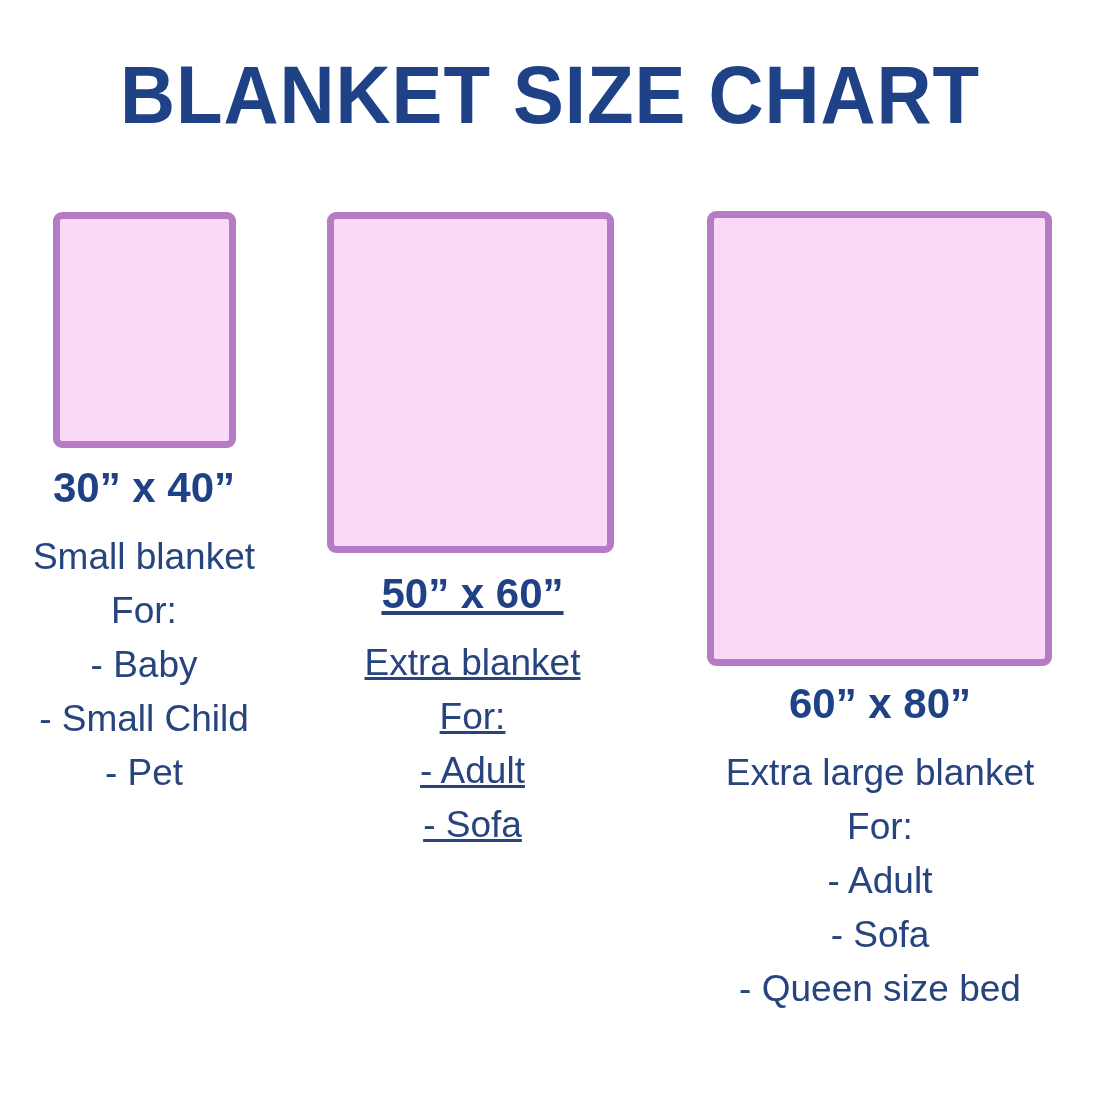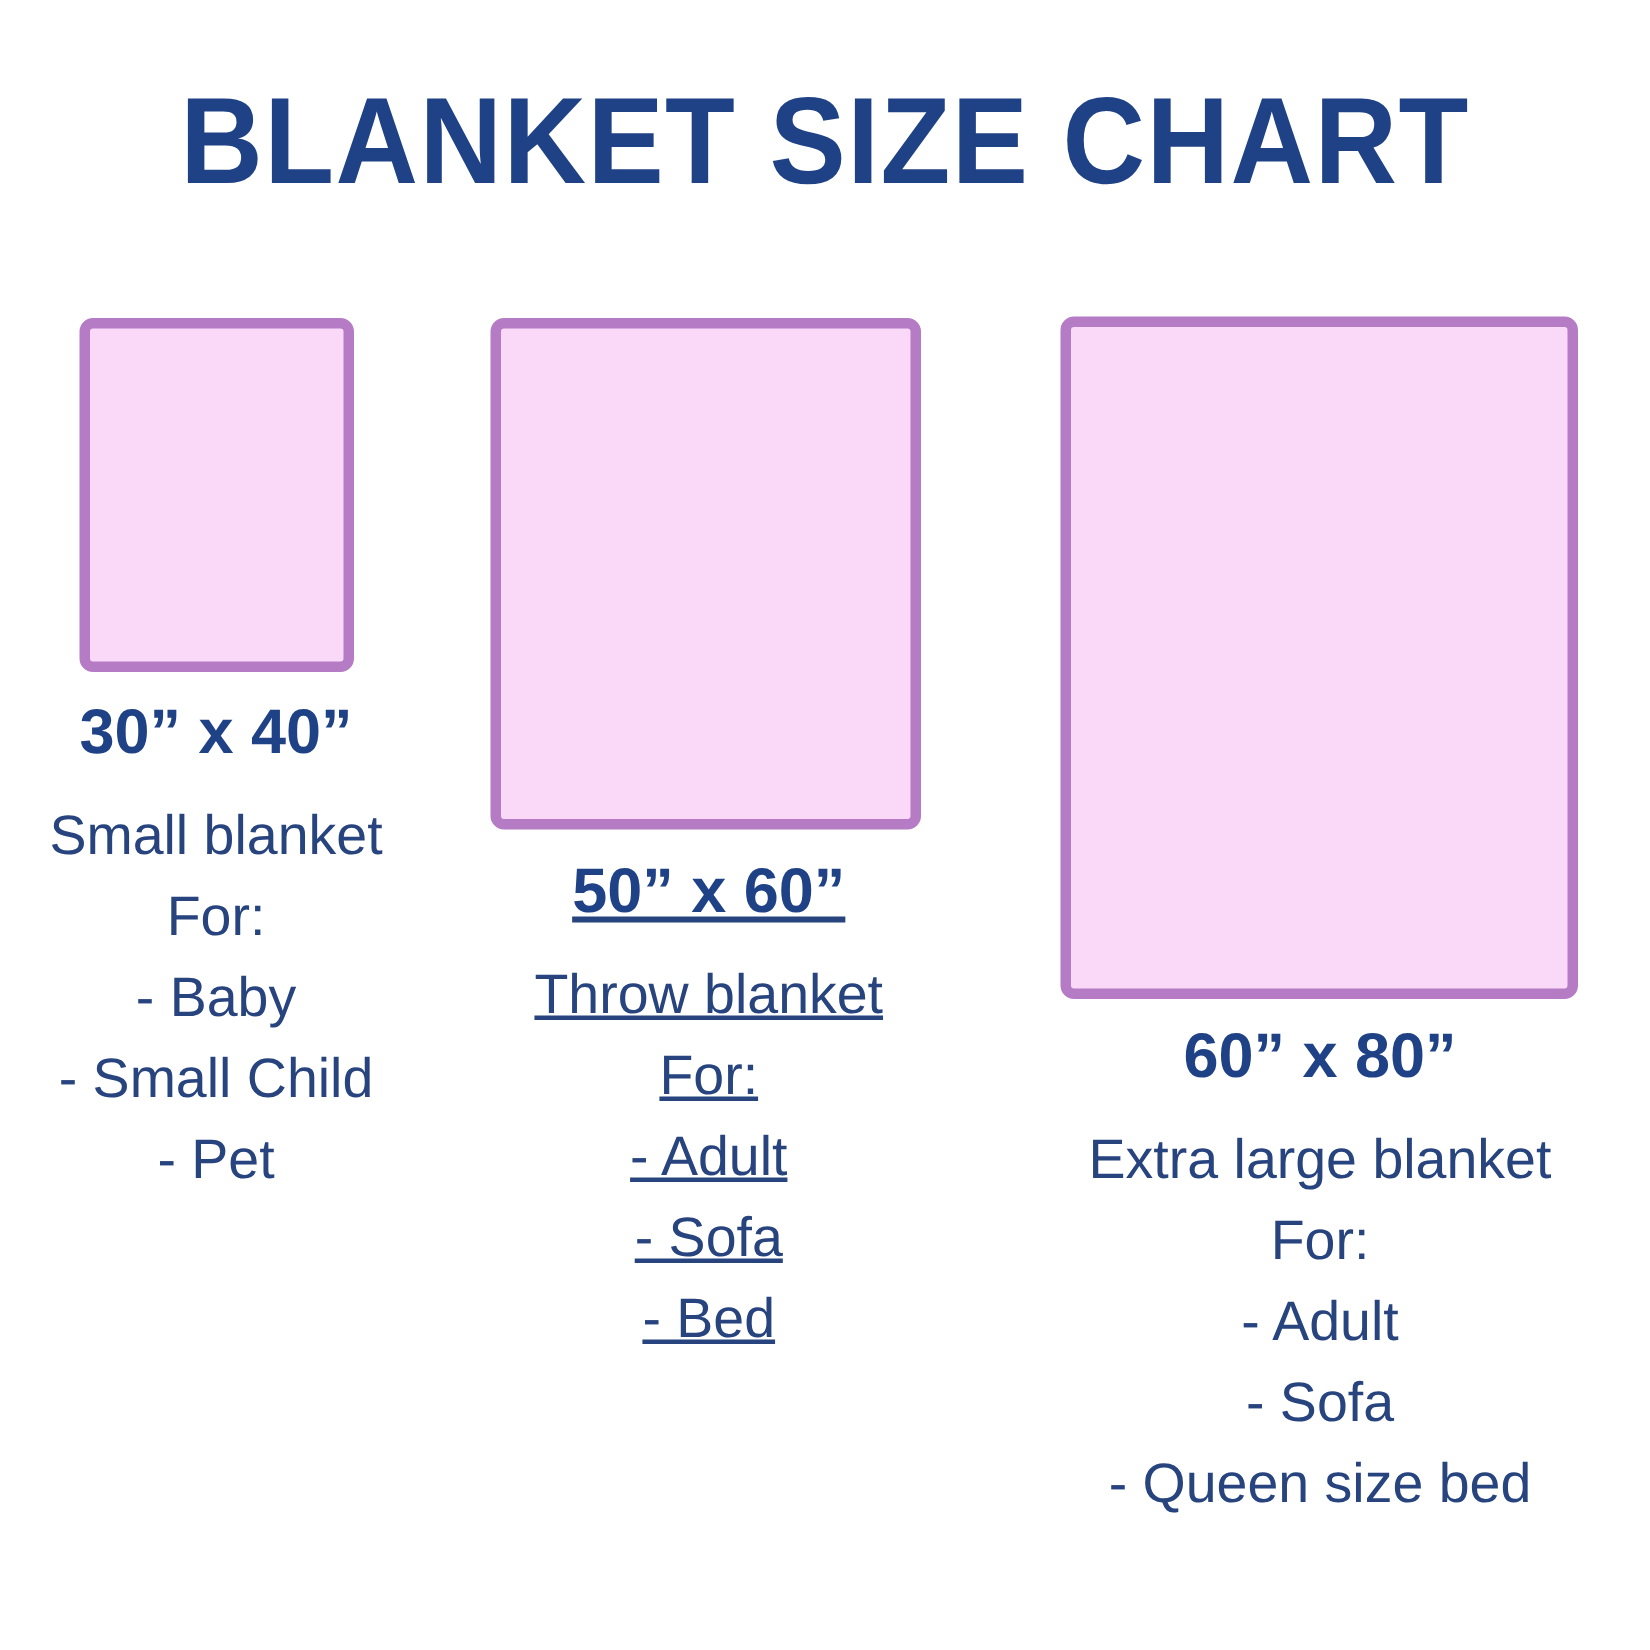--- a/index.html
+++ b/index.html
@@ -142,26 +142,25 @@
         <li class="use-item">- Small Child</li>
         <li class="use-item">- Pet</li>
       </ul>
     </div>
 
     <div class="swatch-wrap wrap-2">
       <div class="swatch swatch-2"></div>
     </div>
     <div class="info-block block-2">
       <div class="dim-label">50” x 60”</div>
-      <div class="blanket-name">Throw blanket</div>
+      <div class="blanket-name">Extra blanket</div>
       <div class="for-label">For:</div>
       <ul class="use-list">
         <li class="use-item">- Adult</li>
         <li class="use-item">- Sofa</li>
-        <li class="use-item">- Bed</li>
       </ul>
     </div>
 
     <div class="swatch-wrap wrap-3">
       <div class="swatch swatch-3"></div>
     </div>
     <div class="info-block block-3">
       <div class="dim-label">60” x 80”</div>
       <div class="blanket-name">Extra large blanket</div>
       <div class="for-label">For:</div>

